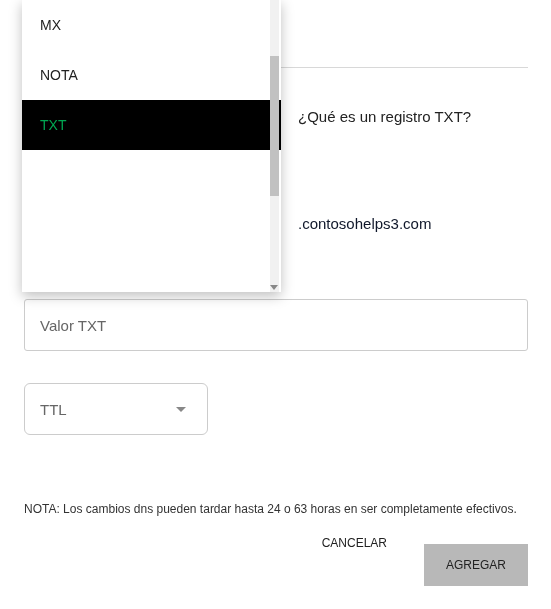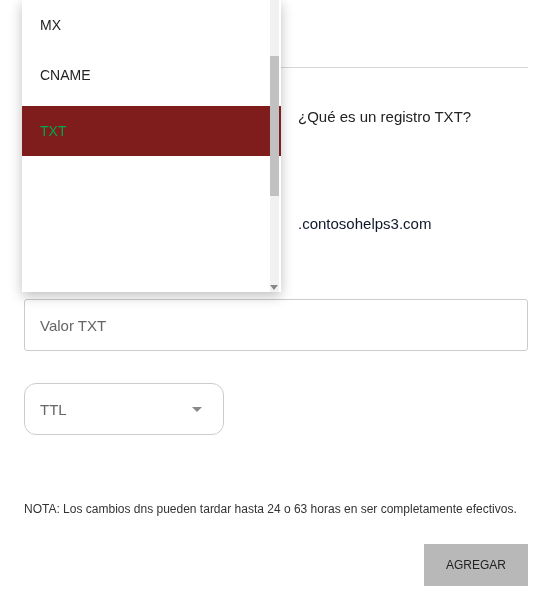--- a/index.html
+++ b/index.html
@@ -36,23 +36,22 @@
       height: 100%;
       overflow-y: auto;
     }
     .dropdown-item {
       padding: 17px 18px;
       font-size: 14px;
       color: #222;
       cursor: pointer;
     }
     .dropdown-item.selected {
-      background: #7f1d1d;
+      background: #000000;
       color: #00a651;
-      margin-top: 6px;
     }
     .dropdown-scrollbar {
       position: absolute;
       right: 2px;
       top: 0;
       width: 9px;
       height: 100%;
       background: #f1f1f1;
     }
     .dropdown-scrollbar-thumb {
@@ -108,24 +107,24 @@
       color: #333;
       font-family: Arial, sans-serif;
     }
     .txt-value-input::placeholder {
       color: #666;
     }
     .ttl-select {
       position: absolute;
       top: 383px;
       left: 24px;
-      width: 200px;
+      width: 184px;
       height: 52px;
       border: 1px solid #ccc;
-      border-radius: 12px;
+      border-radius: 6px;
       padding: 0 15px;
       display: flex;
       align-items: center;
       justify-content: space-between;
       cursor: pointer;
     }
     .ttl-label {
       font-size: 15px;
       color: #666;
     }
@@ -179,35 +178,36 @@
 
   <div class="divider-top"></div>
 
   <div class="help-link">¿Qué es un registro TXT?</div>
 
   <div class="domain-suffix">.contosohelps3.com</div>
 
   <div class="dropdown-menu">
     <div class="dropdown-list">
       <div class="dropdown-item">MX</div>
-      <div class="dropdown-item">CNAME</div>
+      <div class="dropdown-item">NOTA</div>
       <div class="dropdown-item selected">TXT</div>
     </div>
     <div class="dropdown-scrollbar">
       <div class="dropdown-scrollbar-thumb"></div>
       <div class="dropdown-scrollbar-arrow-down"></div>
     </div>
   </div>
 
   <input type="text" class="txt-value-input" placeholder="Valor TXT" style="">
 
   <div class="ttl-select">
     <span class="ttl-label">TTL</span>
     <span class="ttl-arrow"></span>
   </div>
 
   <div class="note-text">NOTA: Los cambios dns pueden tardar hasta 24 o 63 horas en ser completamente efectivos.</div>
 
   <div class="button-row">
+    <button class="cancel-button">CANCELAR</button>
     <button class="add-button">AGREGAR</button>
   </div>
 
 </div>
 
 </body></html>

